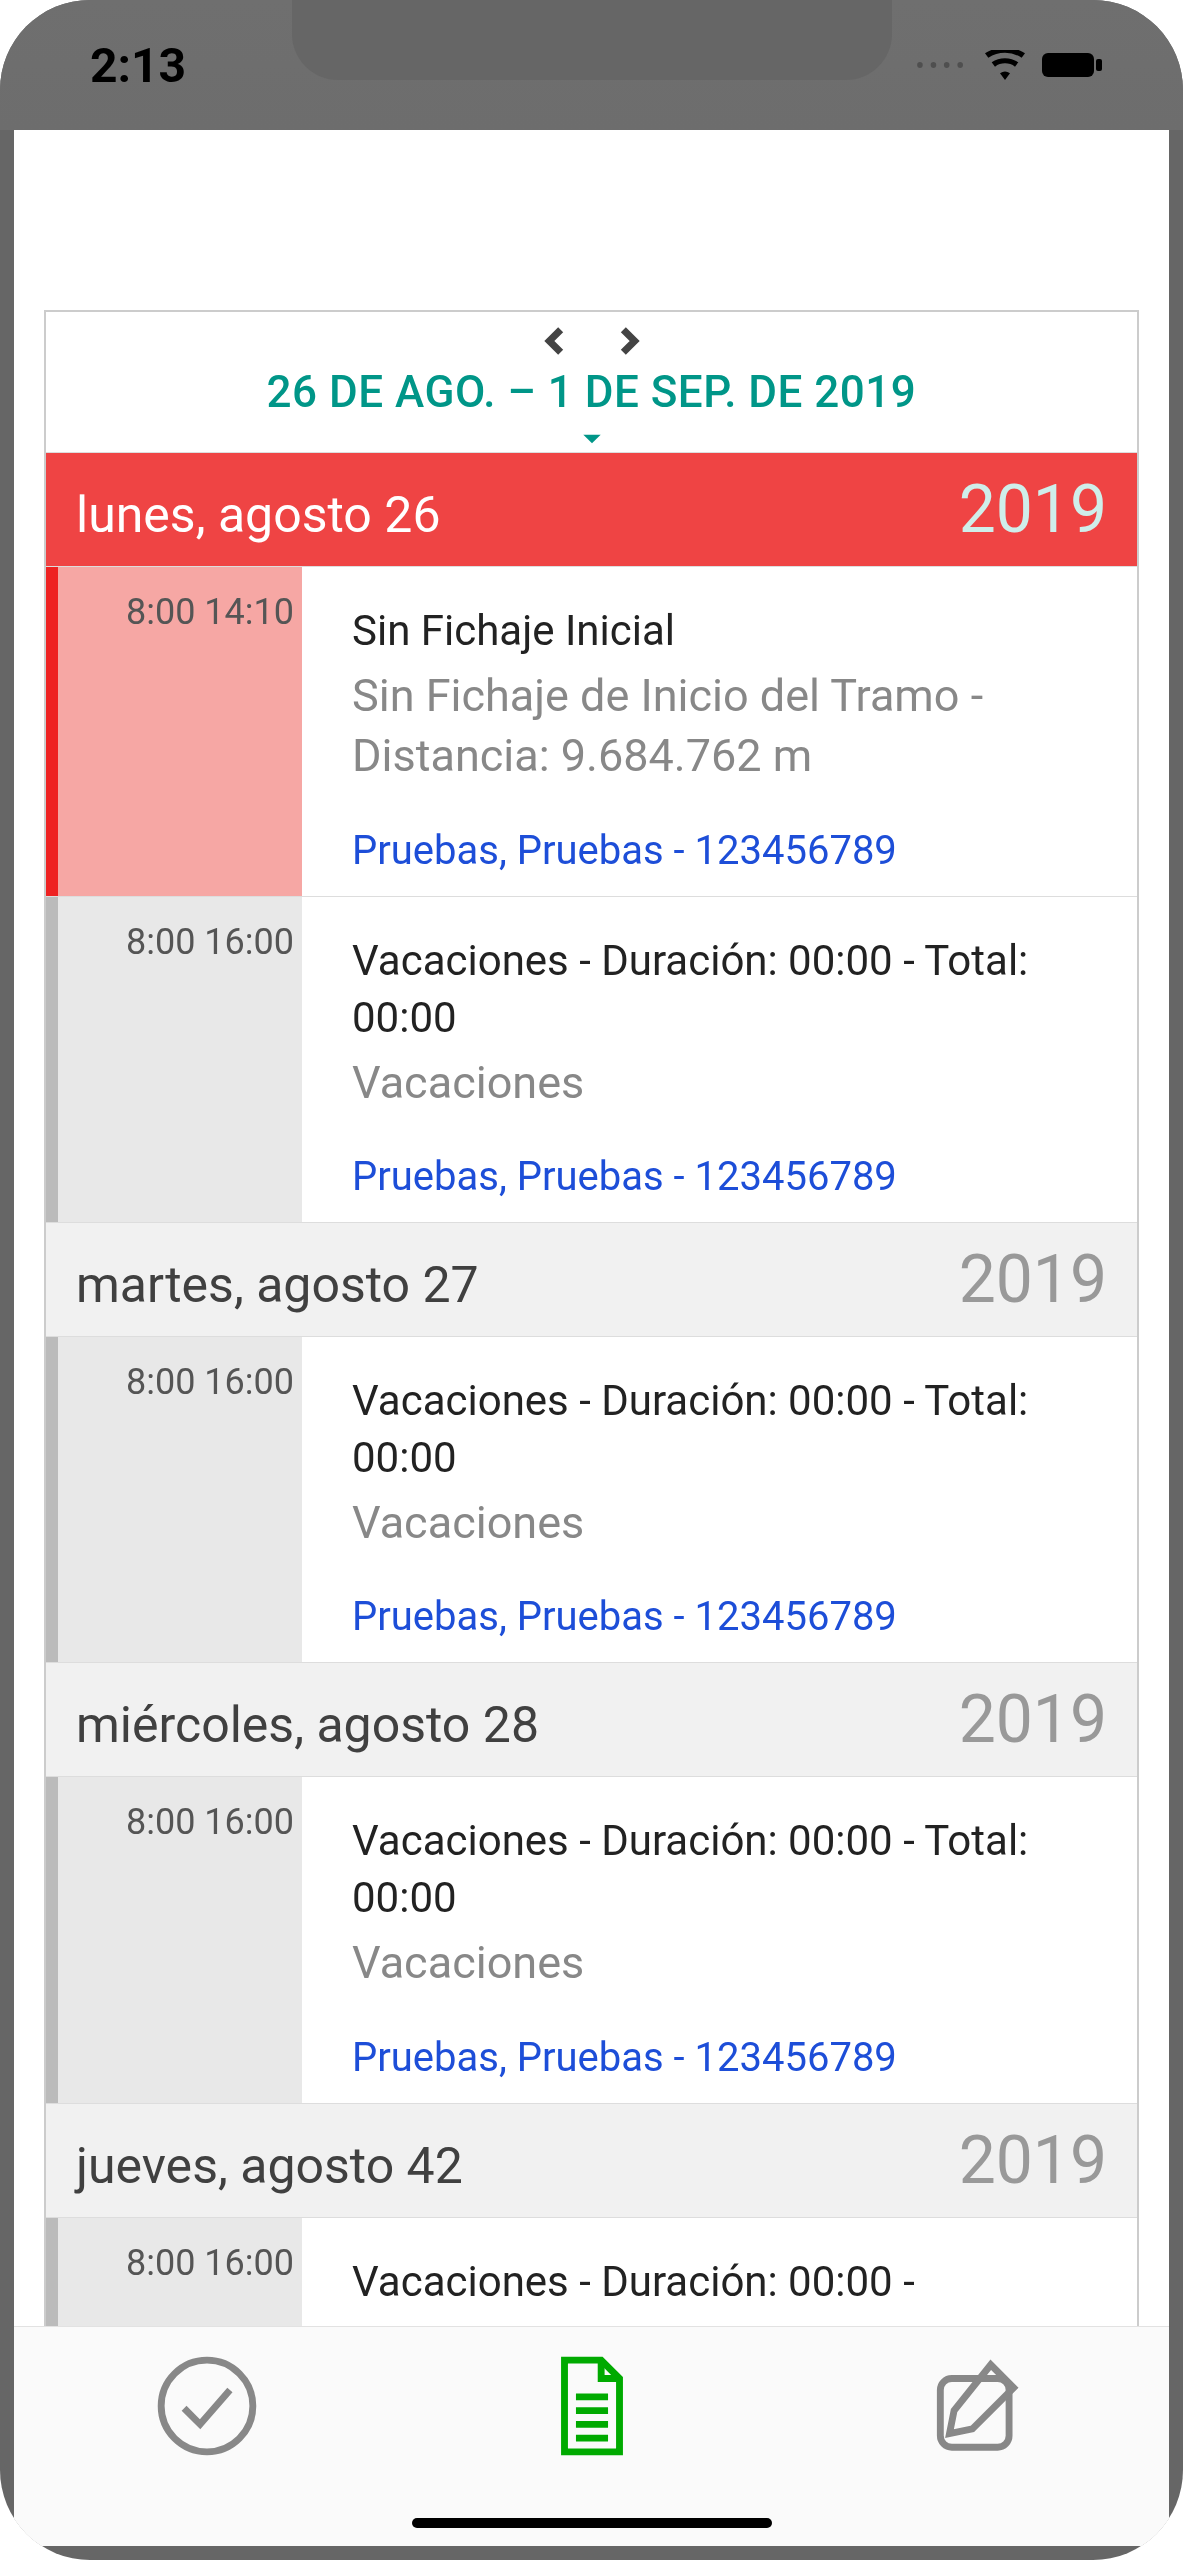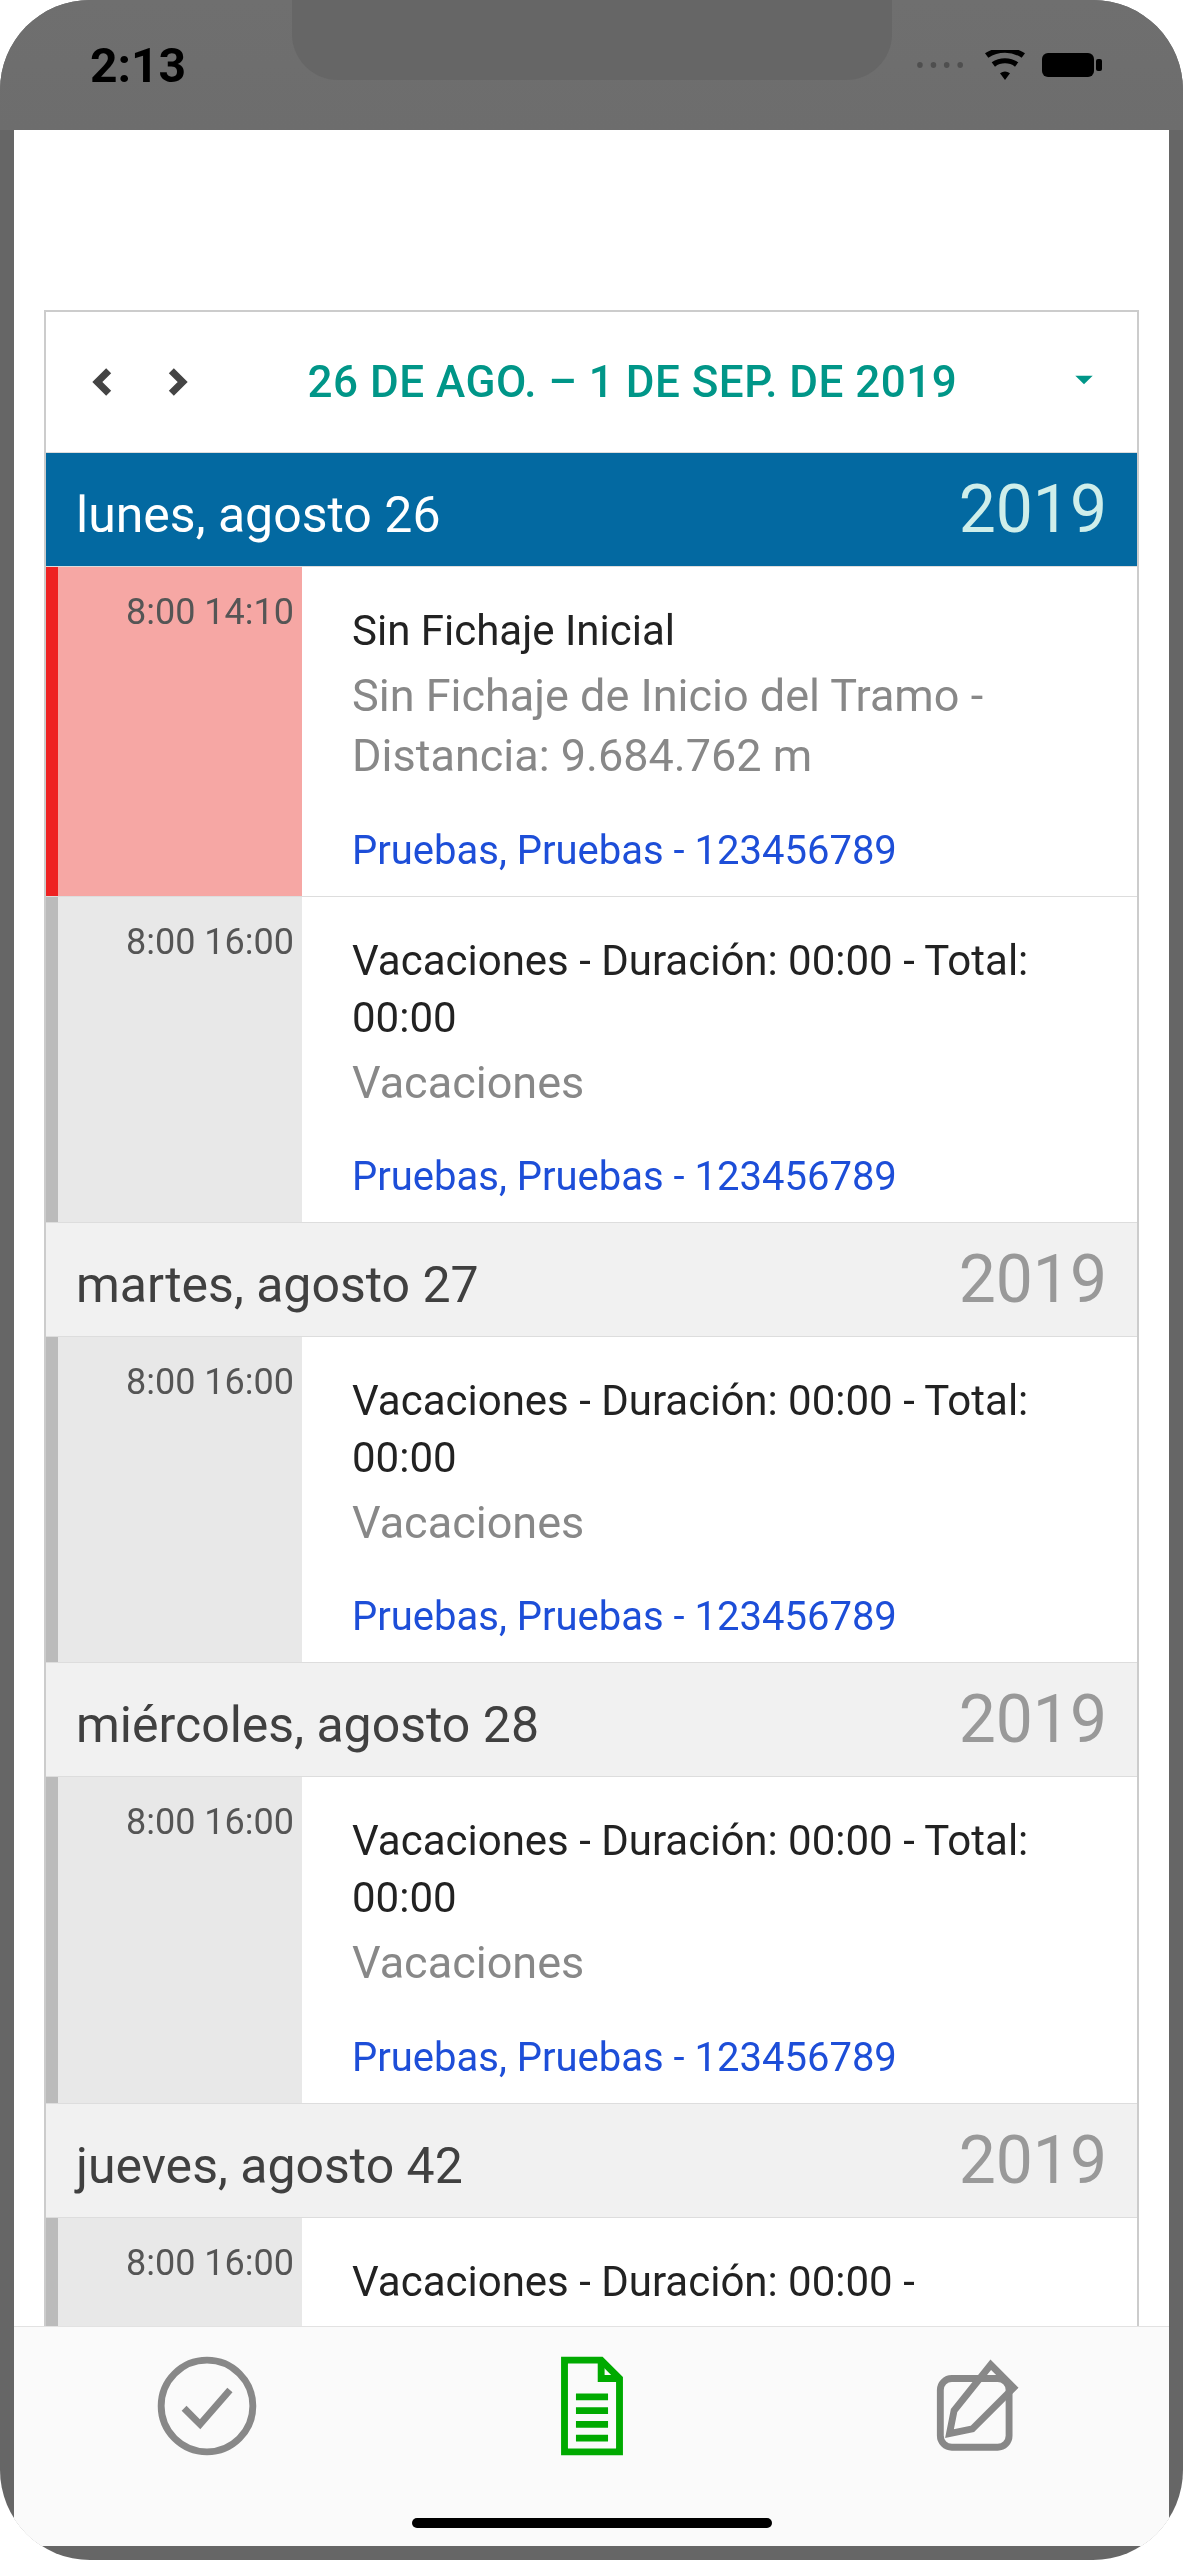--- a/index.html
+++ b/index.html
@@ -54,22 +54,23 @@
     margin: 180px 30px 0 30px;
     border: 2px solid #ccc;
     background: #fff;
   }
 
   
   .range-bar {
     display: flex;
     align-items: center;
     height: 140px;
-    padding: 0 40px;
-    gap: 28px;
+    padding: 12px 40px;
+    gap: 8px;
+    flex-direction: column;
   }
   .nav-group { display: flex; gap: 40px; align-items: center; }
   .chev { width: 34px; height: 34px; }
   .chev svg { width: 100%; height: 100%; fill: none; stroke: #444; stroke-width: 5; }
   .range-label {
     flex: 1;
     text-align: center;
     color: #009688;
     font-size: 44px;
     font-weight: 500;
@@ -78,21 +79,21 @@
   .caret-down svg { width: 26px; height: 26px; fill: #009688; }
 
   
   .day-header {
     display: flex;
     align-items: baseline;
     padding: 18px 30px;
     background: #f1f1f1;
     border-top: 1px solid #ddd;
   }
-  .day-header.active { background: #0369a1; }
+  .day-header.active { background: #ef4444; }
   .day-name { font-size: 50px; color: #404040; }
   .day-header.active .day-name { color: #fff; }
   .day-year { margin-left: auto; font-size: 66px; color: #999; }
   .day-header.active .day-year { color: #cfeeea; }
 
   
   .entry {
     display: flex;
     border-top: 1px solid #ddd;
     min-height: 260px;

